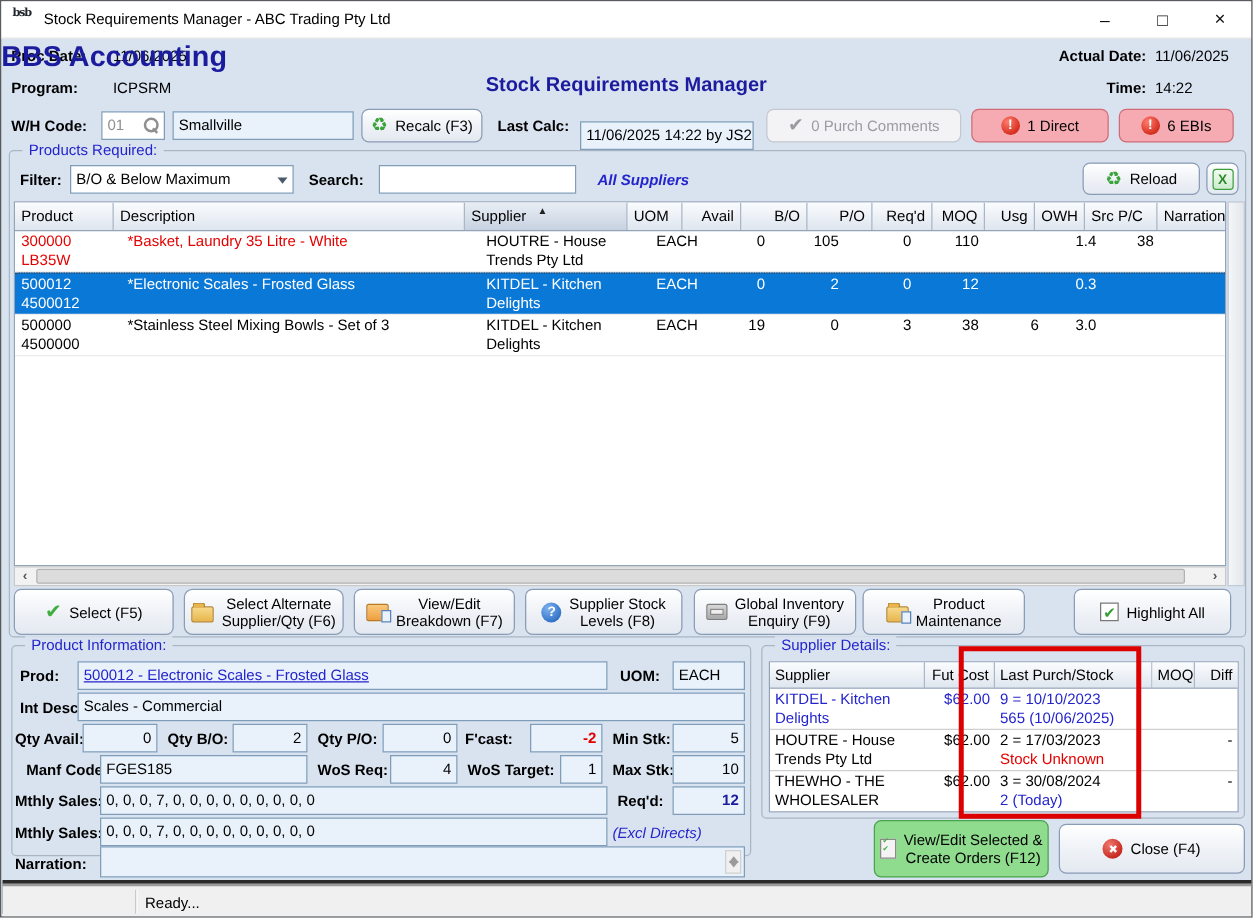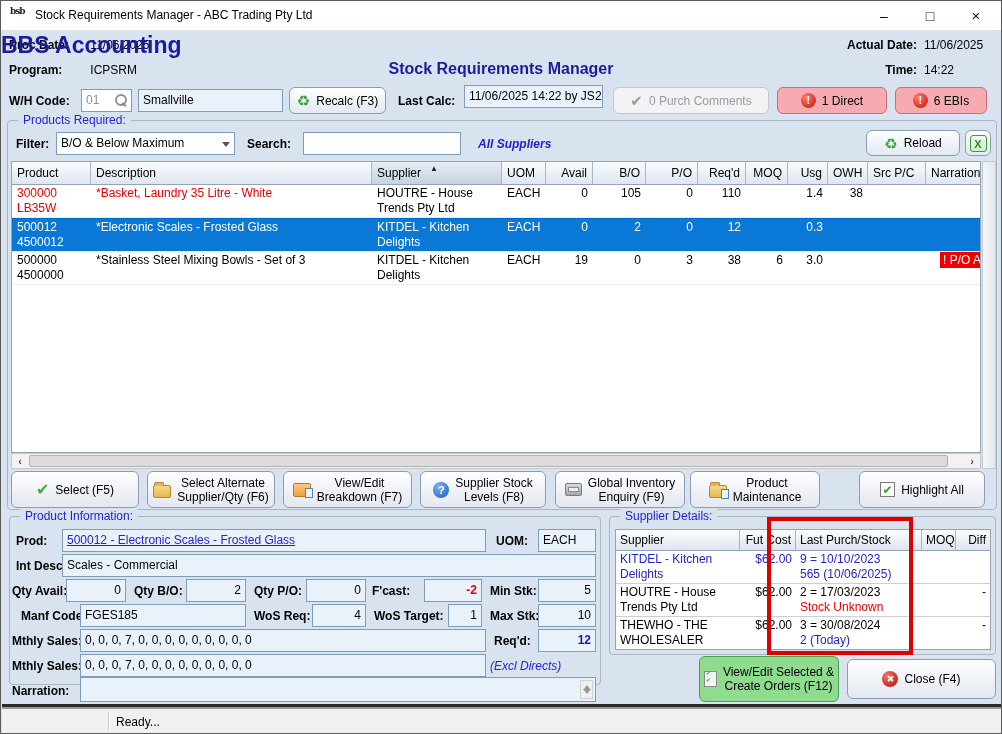--- a/index.html
+++ b/index.html
@@ -60,21 +60,21 @@
   .right-line { position:absolute; right:10px; display:flex; }
   .right-line .lbl { width:86px; text-align:right; }
   .right-line .val { width:74px; padding-left:7px; text-align:left; }
 
   
   .grid-wrap { position:absolute; left:3px; top:40px; width:970px; height:292px; background:#fff; border:1px solid #93a3b8; overflow:hidden; }
   .gcols { display:grid; grid-template-columns:79px 281px 130px 44px 47px 53px 52px 48px 42px 40px 40px 58px 1fr; }
   .ghead { height:23px; background:linear-gradient(#fafcfe,#dfe6ef); border-bottom:1px solid #93a3b8; }
   .gh { position:relative; padding:4px 5px 0 5px; font-size:12px; color:#000; border-right:1px solid #aab6c6; white-space:nowrap; overflow:hidden; }
   .gh.sorted { background:linear-gradient(#e9eef5,#c7d2e1); }
-  .grow { min-height:31px; border-bottom:1px solid #ececec; }
+  .grow { min-height:31px; border-bottom:1px solid #ececec;gap:6px; }
   .gc { padding:1px 5px; font-size:12px; line-height:15px; white-space:nowrap; overflow:hidden; }
   .grow.sel { background:#0a78d7; color:#fff; border-top:1px dotted #444; }
   .t-red { color:#e50000; }
   .alert-badge { background:#ee0000; color:#fff; margin:1px -5px 0 14px; padding:1px 3px; font-size:12px; white-space:nowrap; }
   .vscroll { position:absolute; left:974px; top:40px; width:14px; height:308px; background:linear-gradient(90deg,#f4f6f8,#e3e7ec); border:1px solid #c2cad4; }
   .hscroll { position:absolute; left:3px; top:332px; width:970px; height:16px; background:#f2f2f2; border:1px solid #c8c8c8; }
   .hs-arrow { position:absolute; top:0; width:16px; height:14px; text-align:center; font-size:11px; font-weight:bold; color:#555; line-height:14px; }
   .hs-thumb { position:absolute; left:17px; right:32px; top:1px; height:12px; background:#dcdcdc; border:1px solid #b2b2b2; border-radius:2px; }
 
   
@@ -139,21 +139,21 @@
   <div class="abs field" style="left:80px; top:88px; width:51px; background:#fff; color:#8f8f8f;">
     <span>01</span>
     <span class="mag-ic" style="position:absolute; right:4px; top:4px;"></span>
   </div>
   <div class="abs field" style="left:137px; top:88px; width:145px;">Smallville</div>
   <div class="abs btn" style="left:288px; top:86px; width:97px; height:27px;">
     <span class="recycle-ic">♻</span>
     <span>Recalc (F3)</span>
   </div>
   <span class="abs lbl" style="left:397px; top:93px;">Last Calc:</span>
-  <div class="abs field" style="left:463px; top:84px; width:139px;">11/06/2025 14:22 by JS2</div>
+  <div class="abs field" style="left:463px; top:96px; width:139px;">11/06/2025 14:22 by JS2</div>
   <div class="abs btn disabled" style="left:612px; top:86px; width:156px; height:27px;">
     <span class="check-gray">✔</span>
     <span>0 Purch Comments</span>
   </div>
   <div class="abs btn pink" style="left:776px; top:86px; width:110px; height:27px;">
     <span class="excl-ic">!</span>
     <span>1 Direct</span>
   </div>
   <div class="abs btn pink" style="left:894px; top:86px; width:92px; height:27px;">
     <span class="excl-ic">!</span>
@@ -267,21 +267,21 @@
     <div class="hscroll">
       <span class="hs-arrow" style="left:0;">‹</span>
       <span class="hs-arrow" style="right:0;">›</span>
       <span class="hs-thumb"></span>
     </div>
 
     <div class="btn act" style="left:3px; width:128px;">
       <span class="check-green">✔</span>
       <span>Select (F5)</span>
     </div>
-    <div class="btn act" style="left:139px; width:128px;">
+    <div class="btn act" style="left:139px; width:128px;border-radius:7px;">
       <span class="folder-ic"></span>
       <span>
           <div>Select Alternate</div>
           <div>Supplier/Qty (F6)</div>
         </span>
     </div>
     <div class="btn act" style="left:275px; width:129px;">
       <span class="copy-ic">
           <span class="page-ov"></span>
         </span>

